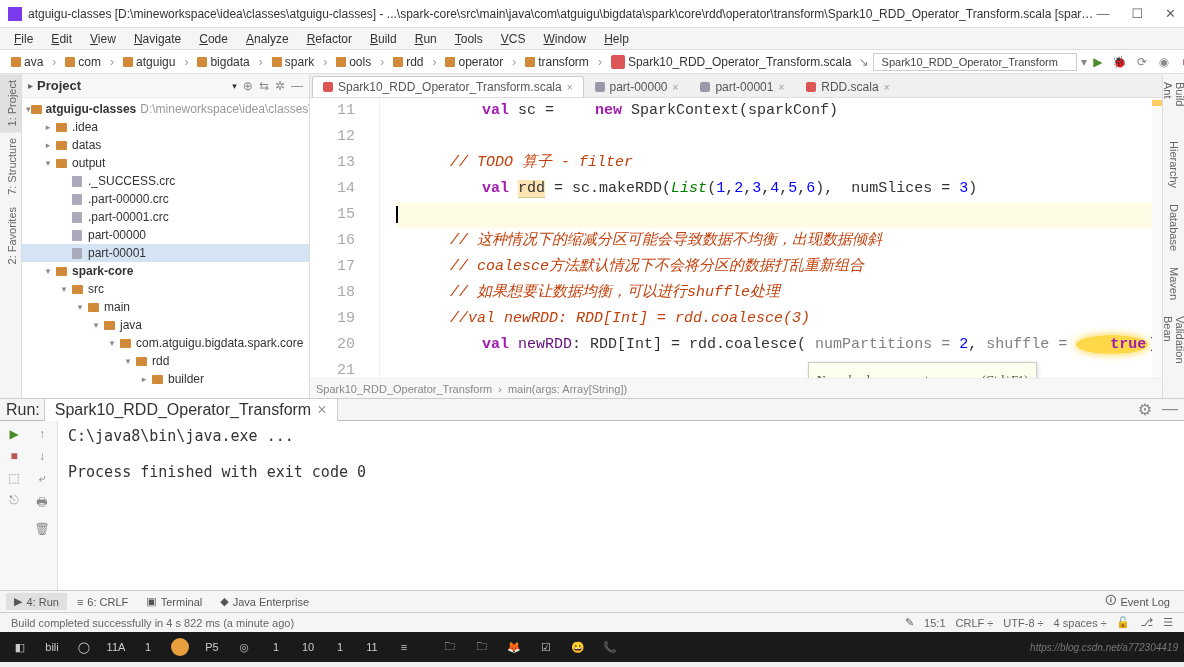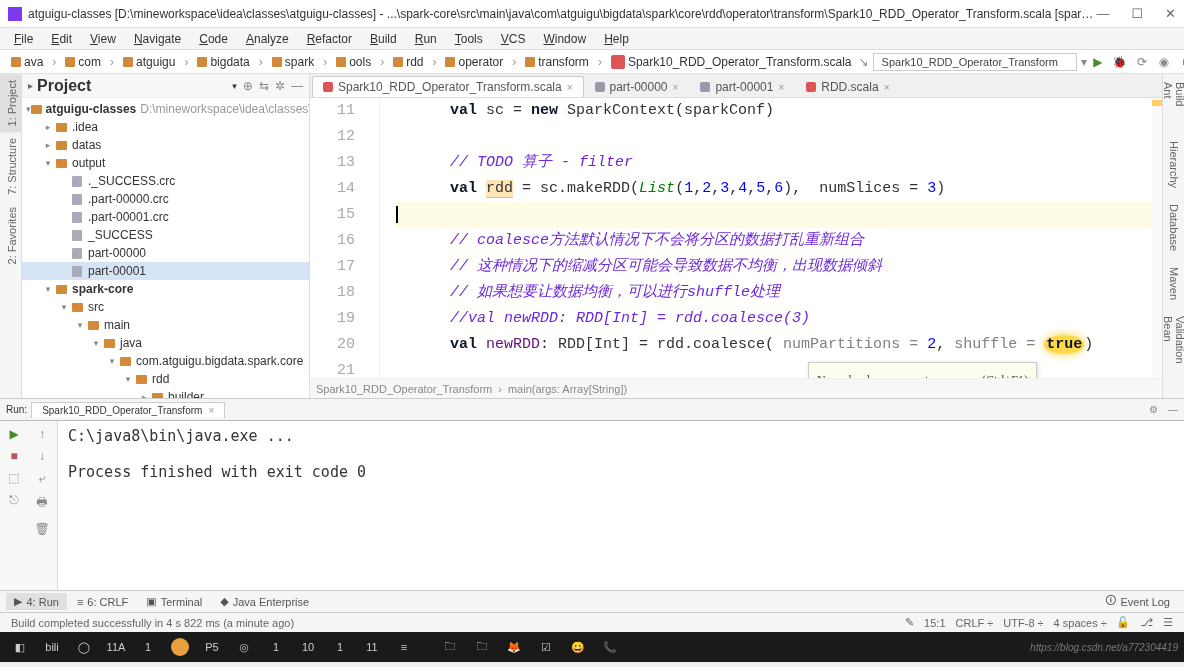--- a/index.html
+++ b/index.html
@@ -20,58 +20,58 @@
 .run-icons { display: flex; gap: 8px; align-items: center; }
 .run-icons span { width: 14px; height: 14px; display: flex; align-items: center; justify-content: center; }
 .play { color: #4a8c2a; }
 .main { display: flex; height: 324px; }
 .left-gutter { width: 22px; background: #f5f5f5; border-right: 1px solid #ddd; display: flex; flex-direction: column; }
 .left-gutter .rot { writing-mode: vertical-lr; transform: rotate(180deg); font-size: 11px; padding: 6px 3px; color: #666; }
 .left-gutter .sel { background: #e0e0e0; }
 .left-panel { width: 288px; background: #fff; border-right: 1px solid #ddd; display: flex; flex-direction: column; }
 .lp-header { height: 24px; display: flex; align-items: center; padding: 0 6px; border-bottom: 1px solid #eee; background: #f7f7f7; }
 .lp-header .arrow { font-size: 10px; margin-right: 4px; color: #666; }
-.lp-header .lbl { flex: 1; font-weight: bold; font-size: 16px; }
+.lp-header .lbl { flex: 1; font-weight: bold; font-size: 13px; }
 .lp-header .icons { display: flex; gap: 6px; font-size: 12px; color: #888; }
 .tree { flex: 1; overflow: auto; padding: 2px 0; }
 .tree-row { display: flex; align-items: center; height: 18px; padding-left: 4px; font-size: 12px; white-space: nowrap; }
 .tree-row.sel { background: #d5e4f5; }
 .tree-row .exp { width: 12px; text-align: center; color: #888; font-size: 9px; }
 .tree-row .ico { width: 14px; height: 12px; margin-right: 4px; display: inline-flex; align-items: center; justify-content: center; }
 .folder { background: #d08a3a; width: 11px; height: 9px; border-radius: 1px; }
 .file { background: #aab; width: 10px; height: 11px; border-radius: 1px; }
 .editor-region { flex: 1; display: flex; flex-direction: column; background: #fff; }
 .tabs { height: 24px; display: flex; align-items: flex-end; border-bottom: 1px solid #ddd; background: #f0f0f0; padding-left: 2px; }
 .tab { padding: 3px 10px; border: 1px solid transparent; border-bottom: none; display: flex; align-items: center; gap: 5px; font-size: 12px; color: #555; cursor: pointer; }
 .tab.active { background: #fff; border-color: #ccc; border-radius: 3px 3px 0 0; }
 .tab .x { color: #999; font-size: 10px; }
 .tab .scico { width: 10px; height: 10px; background: #d55; border-radius: 2px; display:inline-block; }
 .tab .txico { width: 10px; height: 10px; background: #99a; border-radius: 2px; display:inline-block; }
 .editor { flex: 1; display: flex; font-family: Consolas, "Courier New", monospace; font-size: 15px; line-height: 26px; position: relative; overflow: hidden; }
 .gutter { width: 70px; color: #aaa; text-align: right; padding-right: 24px; background: #fff; border-right: 1px solid #f0f0f0; }
 .code { flex: 1; padding-left: 16px; position: relative; }
 .code .line { white-space: pre; }
-.kw { color: #0f172a; font-weight: bold; }
+.kw { color: #a21caf; font-weight: bold; margin-left: 32px; }
 .str { color: #008000; font-style: italic; }
-.comment { color: #6d28d9; font-style: italic; }
+.comment { color: #c2410c; font-style: italic; }
 .fn { color: #333; }
 .ident { color: #660e7a; }
 .param-name { color: #808080; }
 .num { color: #0000ff; }
 .hl-orange { background: #ffe4b5; border-bottom: 1px solid #cc8; }
 .hl-yellow { background: #ffd84a; border-radius: 50%; padding: 1px 2px; box-shadow: 0 0 8px rgba(255,200,0,0.8); }
 .cursor-line { background: #fffce6; }
 .caret { border-left: 2px solid #000; }
 .tooltip { position: absolute; background: #fefeee; border: 1px solid #ccc; padding: 4px 8px; font-size: 12px; font-family: "Segoe UI"; box-shadow: 1px 1px 4px rgba(0,0,0,0.15); color: #444; }
 .tooltip a { color: #3366cc; text-decoration: none; }
 .right-gutter { width: 22px; background: #f5f5f5; border-left: 1px solid #ddd; display: flex; flex-direction: column; align-items: center; }
 .right-gutter .rot { writing-mode: vertical-lr; font-size: 11px; padding: 8px 2px; color: #666; }
 .breadcrumb-bottom { height: 20px; background: #f7f7f7; border-top: 1px solid #eee; display: flex; align-items: center; padding: 0 6px; font-size: 11px; color: #888; }
 .run-panel { border-top: 1px solid #bbb; background: #fff; display: flex; }
-.run-panel-header { height: 22px; background: #f5f5f5; border-top: 1px solid #ccc; display: flex; align-items: center; padding: 0 6px; font-size: 10px; }
+.run-panel-header { height: 22px; background: #f5f5f5; border-top: 1px solid #ccc; display: flex; align-items: center; padding: 0 6px; font-size: 16px; }
 .run-panel-header .tab-run { padding: 2px 10px; background: #fff; border: 1px solid #ccc; border-bottom: none; margin-left: 4px; display: flex; gap: 6px; align-items: center; }
 .run-side { width: 58px; background: #f7f7f7; border-right: 1px solid #ddd; display:flex; }
 .run-side-col { width: 28px; display: flex; flex-direction: column; align-items: center; gap: 8px; padding-top: 6px; }
 .run-output { flex: 1; padding: 6px 10px; font-family: Consolas, monospace; font-size: 15px; color: #333; }
 .bottom-tabs { height: 22px; background: #f5f5f5; border-top: 1px solid #ccc; display: flex; align-items: center; padding: 0 6px; gap: 2px; font-size: 11px; }
 .bottom-tabs .bt { padding: 2px 8px; display: flex; align-items: center; gap: 4px; color: #555; }
 .bottom-tabs .bt.active { background: #e0e0e0; }
 .bottom-tabs .spacer { flex: 1; }
 .status-bar { height: 20px; background: #f5f5f5; border-top: 1px solid #ccc; display: flex; align-items: center; padding: 0 6px; font-size: 11px; color: #666; }
 .status-bar .spacer { flex: 1; }
@@ -219,23 +219,20 @@
             <span class="file"></span>
           </span>._SUCCESS.crc</div>
         <div class="tree-row" style="padding-left: 36px; align-items: center;"><span class="exp"></span><span class="ico">
             <span class="file"></span>
           </span>.part-00000.crc</div>
         <div class="tree-row" style="padding-left: 36px;"><span class="exp"></span><span class="ico">
             <span class="file"></span>
           </span>.part-00001.crc</div>
         <div class="tree-row" style="padding-left: 36px;"><span class="exp"></span><span class="ico">
             <span class="file"></span>
-          </span>_SUCCESS</div>
-        <div class="tree-row" style="padding-left: 36px;"><span class="exp"></span><span class="ico">
-            <span class="file"></span>
           </span>part-00000</div>
         <div class="tree-row sel" style="padding-left: 36px;"><span class="exp"></span><span class="ico">
             <span class="file"></span>
           </span>part-00001</div>
         <div class="tree-row" style="padding-left: 20px;">
           <span class="exp">▾</span>
           <span class="ico">
             <span class="folder"></span>
           </span>
           <b>spark-core</b>
@@ -297,22 +294,22 @@
           <div>19</div>
           <div>20</div>
           <div>21</div>
         </div>
       <div class="code" id="code">
         <div class="line">      <span class="kw">val</span> sc = <span class="kw">new</span> SparkContext(sparkConf)</div>
           <div class="line">&nbsp;</div>
           <div class="line">      <span class="comment">// TODO 算子 - filter</span></div>
           <div class="line">      <span class="kw">val</span> <span class="hl-orange">rdd</span> = sc.makeRDD<span class="fn">(</span><span class="str">List</span>(<span class="num">1</span>,<span class="num">2</span>,<span class="num">3</span>,<span class="num">4</span>,<span class="num">5</span>,<span class="num">6</span>),  numSlices = <span class="num">3</span>)</div>
           <div class="line cursor-line"><span class="caret"></span></div>
+          <div class="line">      <span class="comment">// 这种情况下的缩减分区可能会导致数据不均衡，出现数据倾斜</span></div>
           <div class="line">      <span class="comment">// coalesce方法默认情况下不会将分区的数据打乱重新组合</span></div>
-          <div class="line">      <span class="comment">// 这种情况下的缩减分区可能会导致数据不均衡，出现数据倾斜</span></div>
           <div class="line">      <span class="comment">// 如果想要让数据均衡，可以进行shuffle处理</span></div>
           <div class="line">      <span class="comment">//val newRDD: RDD[Int] = rdd.coalesce(3)</span></div>
           <div class="line">      <span class="kw">val</span> <span class="ident">newRDD</span>: RDD[Int] = rdd.coalesce( <span class="param-name">numPartitions =</span> <span class="num">2</span>, <span class="param-name">shuffle</span> <span class="param-name">=</span> <span class="hl-yellow"><span class="kw">true</span></span>)</div>
           <div class="line">&nbsp;</div>
           <div class="tooltip" style="left:428px; top:264px;">
           <span>Name boolean parameters </span><a>more...</a><span> (Ctrl+F1)</span>
         </div>
       </div>
       <div class="vmap">
         <div class="mark" style="top:2px;background:#ffcc66;"></div>

